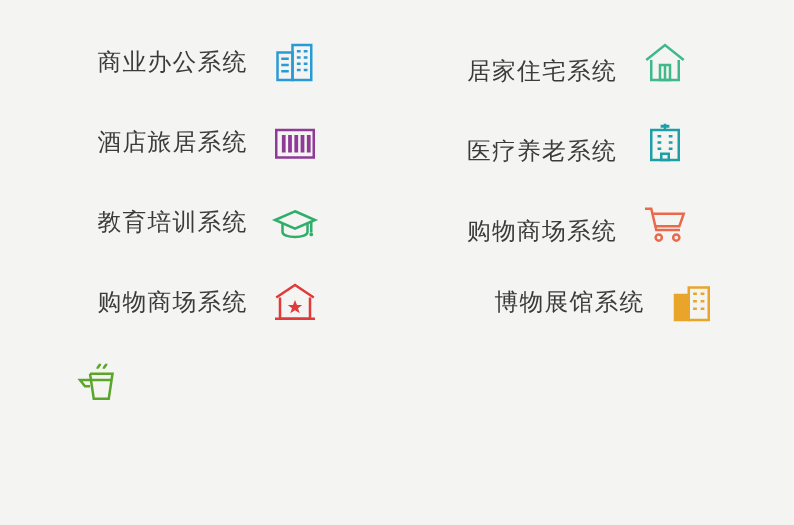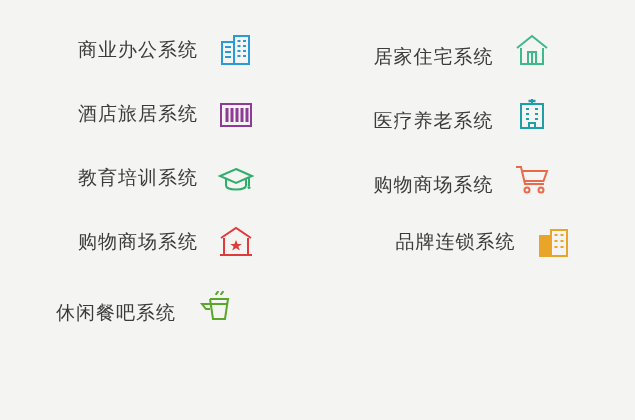--- a/index.html
+++ b/index.html
@@ -180,39 +180,38 @@
             <line x1="4" y1="33" x2="36" y2="33"></line>
             <polygon points="20,18 21.6,22 25.8,22 22.4,24.6 23.8,28.6 20,26.1 16.2,28.6 17.6,24.6 14.2,22 18.4,22" fill="#e03a3a" stroke="none"></polygon>
           </svg>
         </span>
       </div>
     </div>
 
 
     <div class="cell col-left">
       <div class="inner">
-        <span class="label">品牌连锁系统</span>
+        <span class="label">博物展馆系统</span>
         <span class="icon">
           <svg viewBox="0 0 40 40" width="40" height="40" fill="none" stroke="#e8a52a" stroke-width="2">
             <rect x="6" y="14" width="11" height="20" fill="#e8a52a" stroke="#e8a52a"></rect>
             <rect x="17" y="8" width="16" height="26"></rect>
             <line x1="20.5" y1="13" x2="23.5" y2="13"></line>
             <line x1="26.5" y1="13" x2="29.5" y2="13"></line>
             <line x1="20.5" y1="19" x2="23.5" y2="19"></line>
             <line x1="26.5" y1="19" x2="29.5" y2="19"></line>
             <line x1="20.5" y1="25" x2="23.5" y2="25"></line>
             <line x1="26.5" y1="25" x2="29.5" y2="25"></line>
           </svg>
         </span>
       </div>
     </div>
 
     <div class="cell col-right">
       <div class="inner">
-        <span class="label">休闲餐吧系统</span>
         <span class="icon">
           <svg viewBox="0 0 40 40" width="40" height="40" fill="none" stroke="#5aa62a" stroke-width="2">
             <polyline points="16,13 34,13 31,33 19,33 16,13" fill="none"></polyline>
             <line x1="16.6" y1="18" x2="33.2" y2="18"></line>
             <path d="M16 18 h-8 l4 5 h4"></path>
             <path d="M22 9 c0 -2 2 -2 2 -4"></path>
             <path d="M27 9 c0 -2 2 -2 2 -4"></path>
           </svg>
         </span>
       </div>

